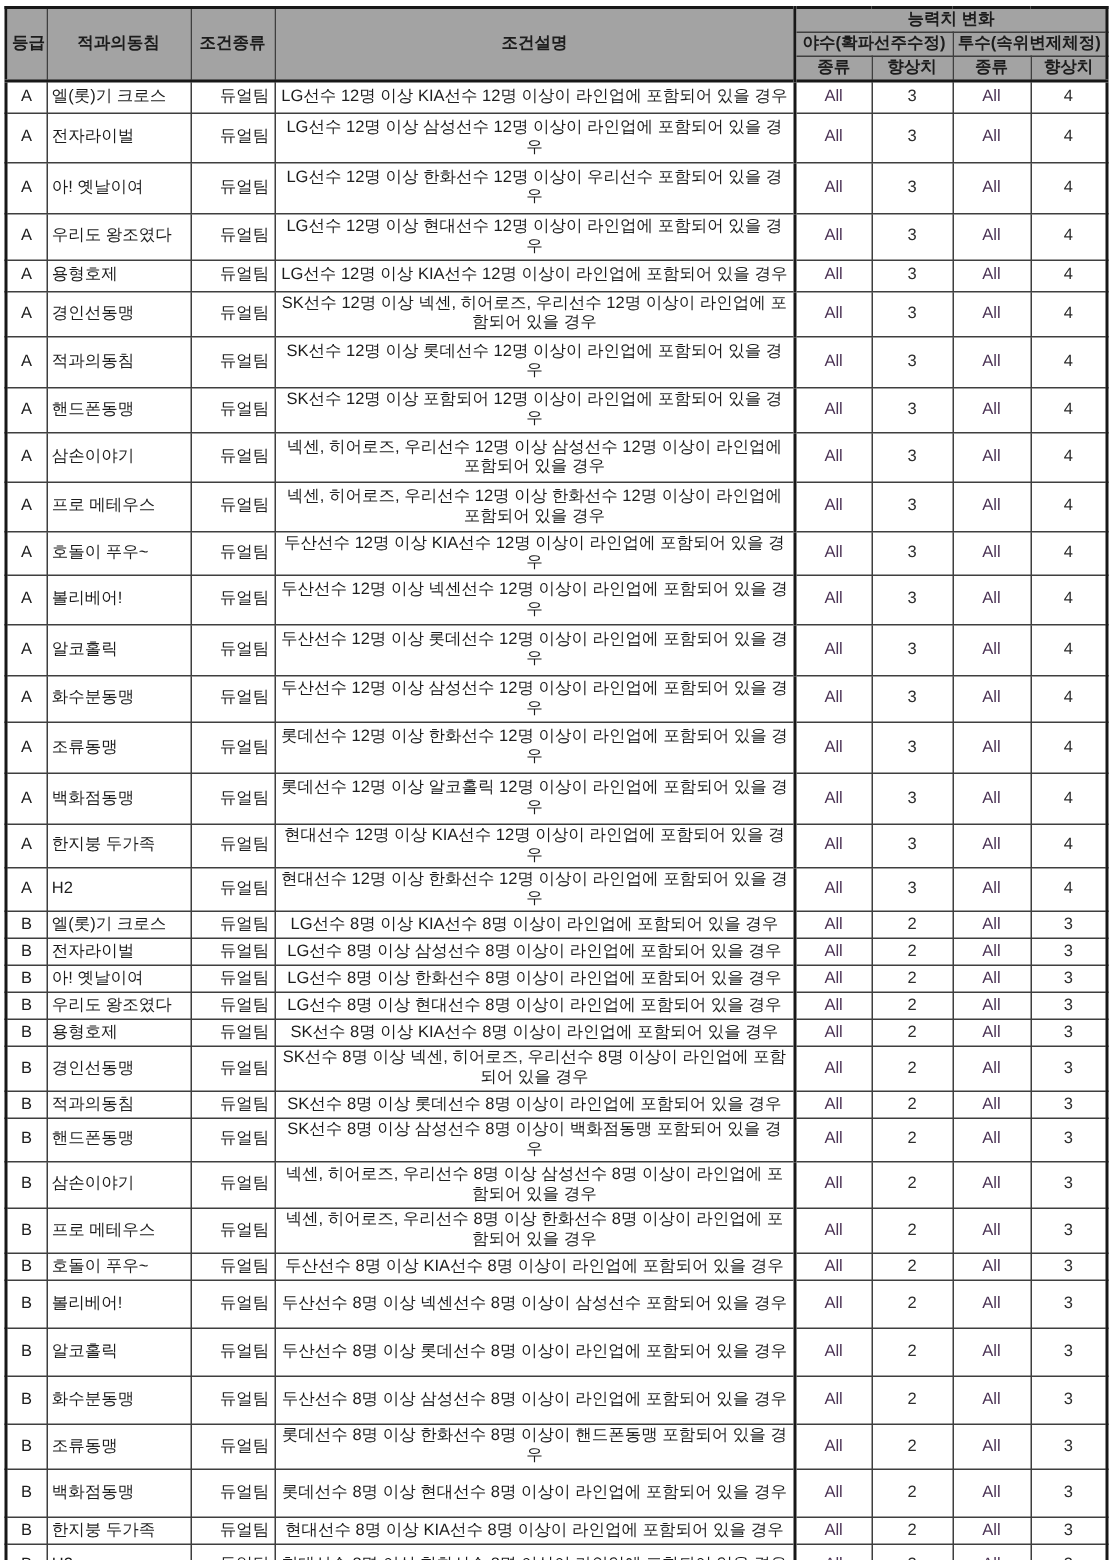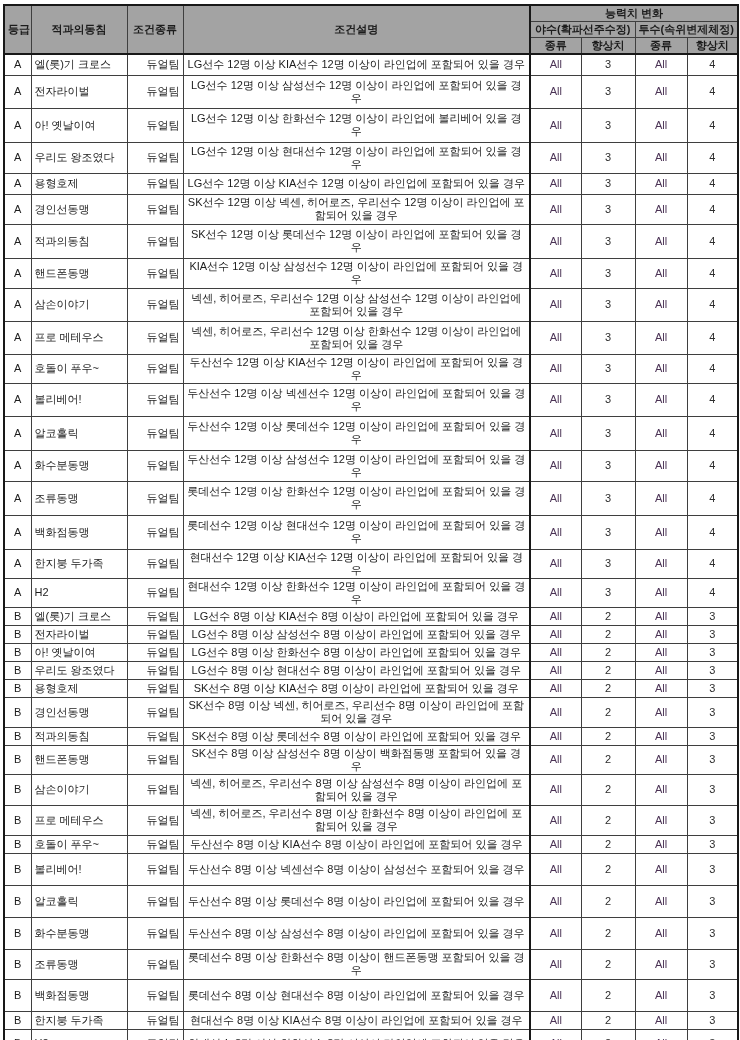--- a/index.html
+++ b/index.html
@@ -101,21 +101,21 @@
           <td class="c-desc">LG선수 12명 이상 삼성선수 12명 이상이 라인업에 포함되어 있을 경우</td>
           <td class="c-all stats-left">All</td>
           <td class="c-num">3</td>
           <td class="c-all">All</td>
           <td class="c-num">4</td>
         </tr>
         <tr style="height: 34px;">
           <td class="c-grade">A</td>
           <td class="c-name">아! 옛날이여</td>
           <td class="c-type">듀얼팀</td>
-          <td class="c-desc">LG선수 12명 이상 한화선수 12명 이상이 라인업에 볼리베어 있을 경우</td>
+          <td class="c-desc">LG선수 12명 이상 한화선수 12명 이상이 우리선수 포함되어 있을 경우</td>
           <td class="c-all stats-left">All</td>
           <td class="c-num">3</td>
           <td class="c-all">All</td>
           <td class="c-num">4</td>
         </tr>
         <tr style="height: 31px;">
           <td class="c-grade">A</td>
           <td class="c-name">우리도 왕조였다</td>
           <td class="c-type">듀얼팀</td>
           <td class="c-desc">LG선수 12명 이상 현대선수 12명 이상이 라인업에 포함되어 있을 경우</td>
@@ -151,21 +151,21 @@
           <td class="c-desc">SK선수 12명 이상 롯데선수 12명 이상이 라인업에 포함되어 있을 경우</td>
           <td class="c-all stats-left">All</td>
           <td class="c-num">3</td>
           <td class="c-all">All</td>
           <td class="c-num">4</td>
         </tr>
         <tr style="height: 30px;">
           <td class="c-grade">A</td>
           <td class="c-name">핸드폰동맹</td>
           <td class="c-type">듀얼팀</td>
-          <td class="c-desc">KIA선수 12명 이상 삼성선수 12명 이상이 라인업에 포함되어 있을 경우</td>
+          <td class="c-desc">SK선수 12명 이상 포함되어 12명 이상이 라인업에 포함되어 있을 경우</td>
           <td class="c-all stats-left">All</td>
           <td class="c-num">3</td>
           <td class="c-all">All</td>
           <td class="c-num">4</td>
         </tr>
         <tr style="height: 33px;">
           <td class="c-grade">A</td>
           <td class="c-name">삼손이야기</td>
           <td class="c-type">듀얼팀</td>
           <td class="c-desc">넥센, 히어로즈, 우리선수 12명 이상 삼성선수 12명 이상이 라인업에 포함되어 있을 경우</td>
@@ -231,21 +231,21 @@
           <td class="c-desc">롯데선수 12명 이상 한화선수 12명 이상이 라인업에 포함되어 있을 경우</td>
           <td class="c-all stats-left">All</td>
           <td class="c-num">3</td>
           <td class="c-all">All</td>
           <td class="c-num">4</td>
         </tr>
         <tr style="height: 34px;">
           <td class="c-grade">A</td>
           <td class="c-name">백화점동맹</td>
           <td class="c-type">듀얼팀</td>
-          <td class="c-desc">롯데선수 12명 이상 현대선수 12명 이상이 라인업에 포함되어 있을 경우</td>
+          <td class="c-desc">롯데선수 12명 이상 알코홀릭 12명 이상이 라인업에 포함되어 있을 경우</td>
           <td class="c-all stats-left">All</td>
           <td class="c-num">3</td>
           <td class="c-all">All</td>
           <td class="c-num">4</td>
         </tr>
         <tr style="height: 23px;">
           <td class="c-grade">A</td>
           <td class="c-name">한지붕 두가족</td>
           <td class="c-type">듀얼팀</td>
           <td class="c-desc">현대선수 12명 이상 KIA선수 12명 이상이 라인업에 포함되어 있을 경우</td>

